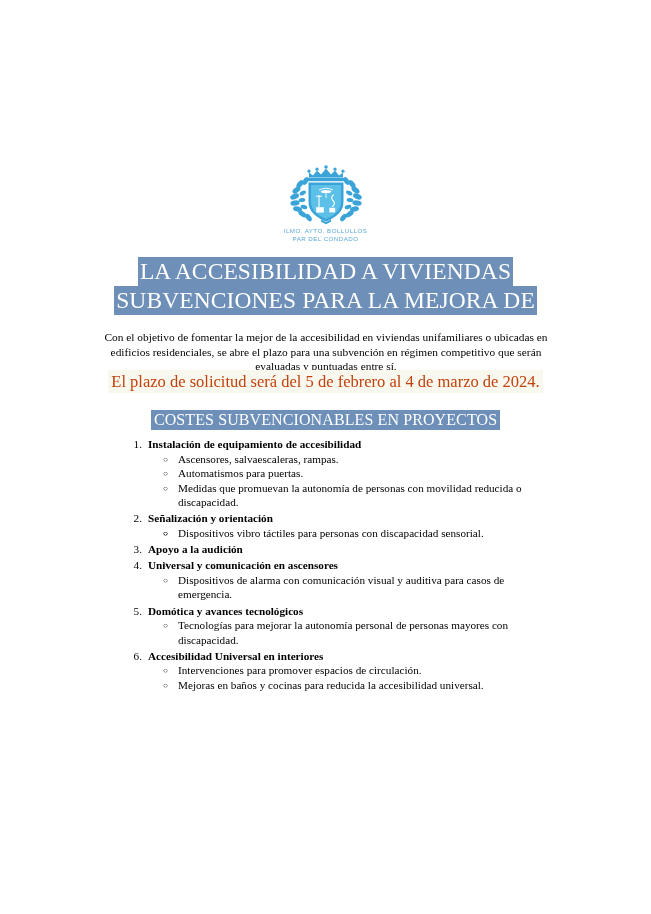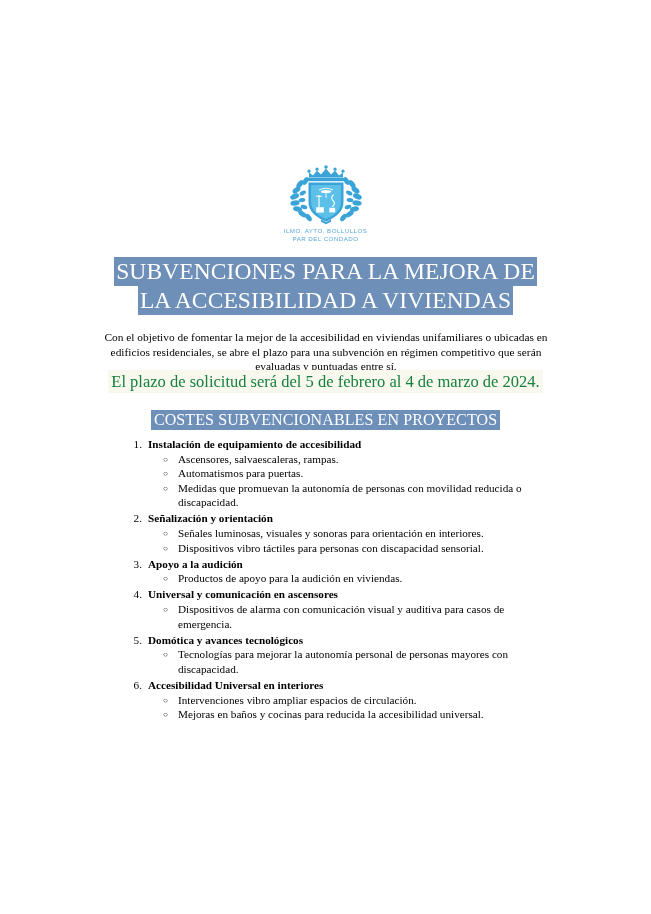--- a/index.html
+++ b/index.html
@@ -80,21 +80,21 @@
     position: absolute;
     top: 371px;
     left: 0;
     width: 651px;
     text-align: center;
   }
   .deadline {
     display: inline;
     font-size: 16.5px;
     line-height: 22px;
-    color: #15803d;
+    color: #c2410c;
     background: #f8f8ef;
     padding: 2px 3px;
   }
 
   
   .section-block {
     position: absolute;
     top: 411px;
     left: 0;
     width: 651px;
@@ -225,22 +225,22 @@
       <rect x="33.2" y="47.2" width="7.6" height="5.4" fill="#ffffff"></rect>
       <rect x="46.4" y="47.8" width="5.8" height="4.6" fill="#ffffff"></rect>
     </svg>
     <div class="logo-caption">
       <div>ILMO. AYTO. BOLLULLOS</div>
       <div>PAR DEL CONDADO</div>
     </div>
   </div>
 
   <div class="title-block">
+    <div><span class="title-line">LA ACCESIBILIDAD A VIVIENDAS</span></div>
     <div><span class="title-line">SUBVENCIONES PARA LA MEJORA DE</span></div>
-    <div><span class="title-line">LA ACCESIBILIDAD A VIVIENDAS</span></div>
   </div>
 
   <p class="intro">Con el objetivo de fomentar la mejor de la accesibilidad en viviendas unifamiliares o ubicadas en edificios residenciales, se abre el plazo para una subvención en régimen competitivo que serán evaluadas y puntuadas entre sí.</p>
 
   <div class="deadline-block">
     <span class="deadline">El plazo de solicitud será del 5 de febrero al 4 de marzo de 2024.</span>
   </div>
 
   <div class="section-block">
     <span class="section-heading">COSTES SUBVENCIONABLES EN PROYECTOS</span>
@@ -252,49 +252,49 @@
         <ul class="sub-list">
           <li class="sub-item"><span class="sub-bullet">○</span><span>Ascensores, salvaescaleras, rampas.</span></li>
           <li class="sub-item"><span class="sub-bullet">○</span><span>Automatismos para puertas.</span></li>
           <li class="sub-item"><span class="sub-bullet">○</span><span>Medidas que promuevan la autonomía de personas con movilidad reducida o discapacidad.</span></li>
         </ul>
       </div>
       <div class="gap-sm"></div>
       <div class="num-item">
         <div class="num-head"><span class="num-marker">2.</span><span>Señalización y orientación</span></div>
         <ul class="sub-list">
-          <li class="sub-item"><span class="sub-bullet">○</span><span>Señales luminosas, visuales y sonoras para orientación en interiores.</span></li>
+          <li class="sub-item"><span class="sub-bullet">○</span></li>
           <li class="sub-item"><span class="sub-bullet">○</span><span>Dispositivos vibro táctiles para personas con discapacidad sensorial.</span></li>
         </ul>
       </div>
       <div class="gap-sm"></div>
       <div class="num-item">
         <div class="num-head"><span class="num-marker">3.</span><span>Apoyo a la audición</span></div>
         <ul class="sub-list">
-          <li class="sub-item"><span class="sub-bullet">○</span><span>Productos de apoyo para la audición en viviendas.</span></li>
+          <li class="sub-item"><span class="sub-bullet">○</span></li>
         </ul>
       </div>
       <div class="gap-sm"></div>
       <div class="num-item">
         <div class="num-head"><span class="num-marker">4.</span><span>Universal y comunicación en ascensores</span></div>
         <ul class="sub-list">
           <li class="sub-item"><span class="sub-bullet">○</span><span>Dispositivos de alarma con comunicación visual y auditiva para casos de emergencia.</span></li>
         </ul>
       </div>
       <div class="gap-sm"></div>
       <div class="num-item">
         <div class="num-head"><span class="num-marker">5.</span><span>Domótica y avances tecnológicos</span></div>
         <ul class="sub-list">
           <li class="sub-item"><span class="sub-bullet">○</span><span>Tecnologías para mejorar la autonomía personal de personas mayores con discapacidad.</span></li>
         </ul>
       </div>
       <div class="gap-sm"></div>
       <div class="num-item">
         <div class="num-head"><span class="num-marker">6.</span><span>Accesibilidad Universal en interiores</span></div>
         <ul class="sub-list">
-          <li class="sub-item"><span class="sub-bullet">○</span><span>Intervenciones vibro ampliar espacios de circulación.</span></li>
+          <li class="sub-item"><span class="sub-bullet">○</span><span>Intervenciones para promover espacios de circulación.</span></li>
           <li class="sub-item"><span class="sub-bullet">○</span><span>Mejoras en baños y cocinas para reducida la accesibilidad universal.</span></li>
         </ul>
       </div>
       <div class="gap-sm"></div>
     </div>
 
 </div>
 
 </body></html>

